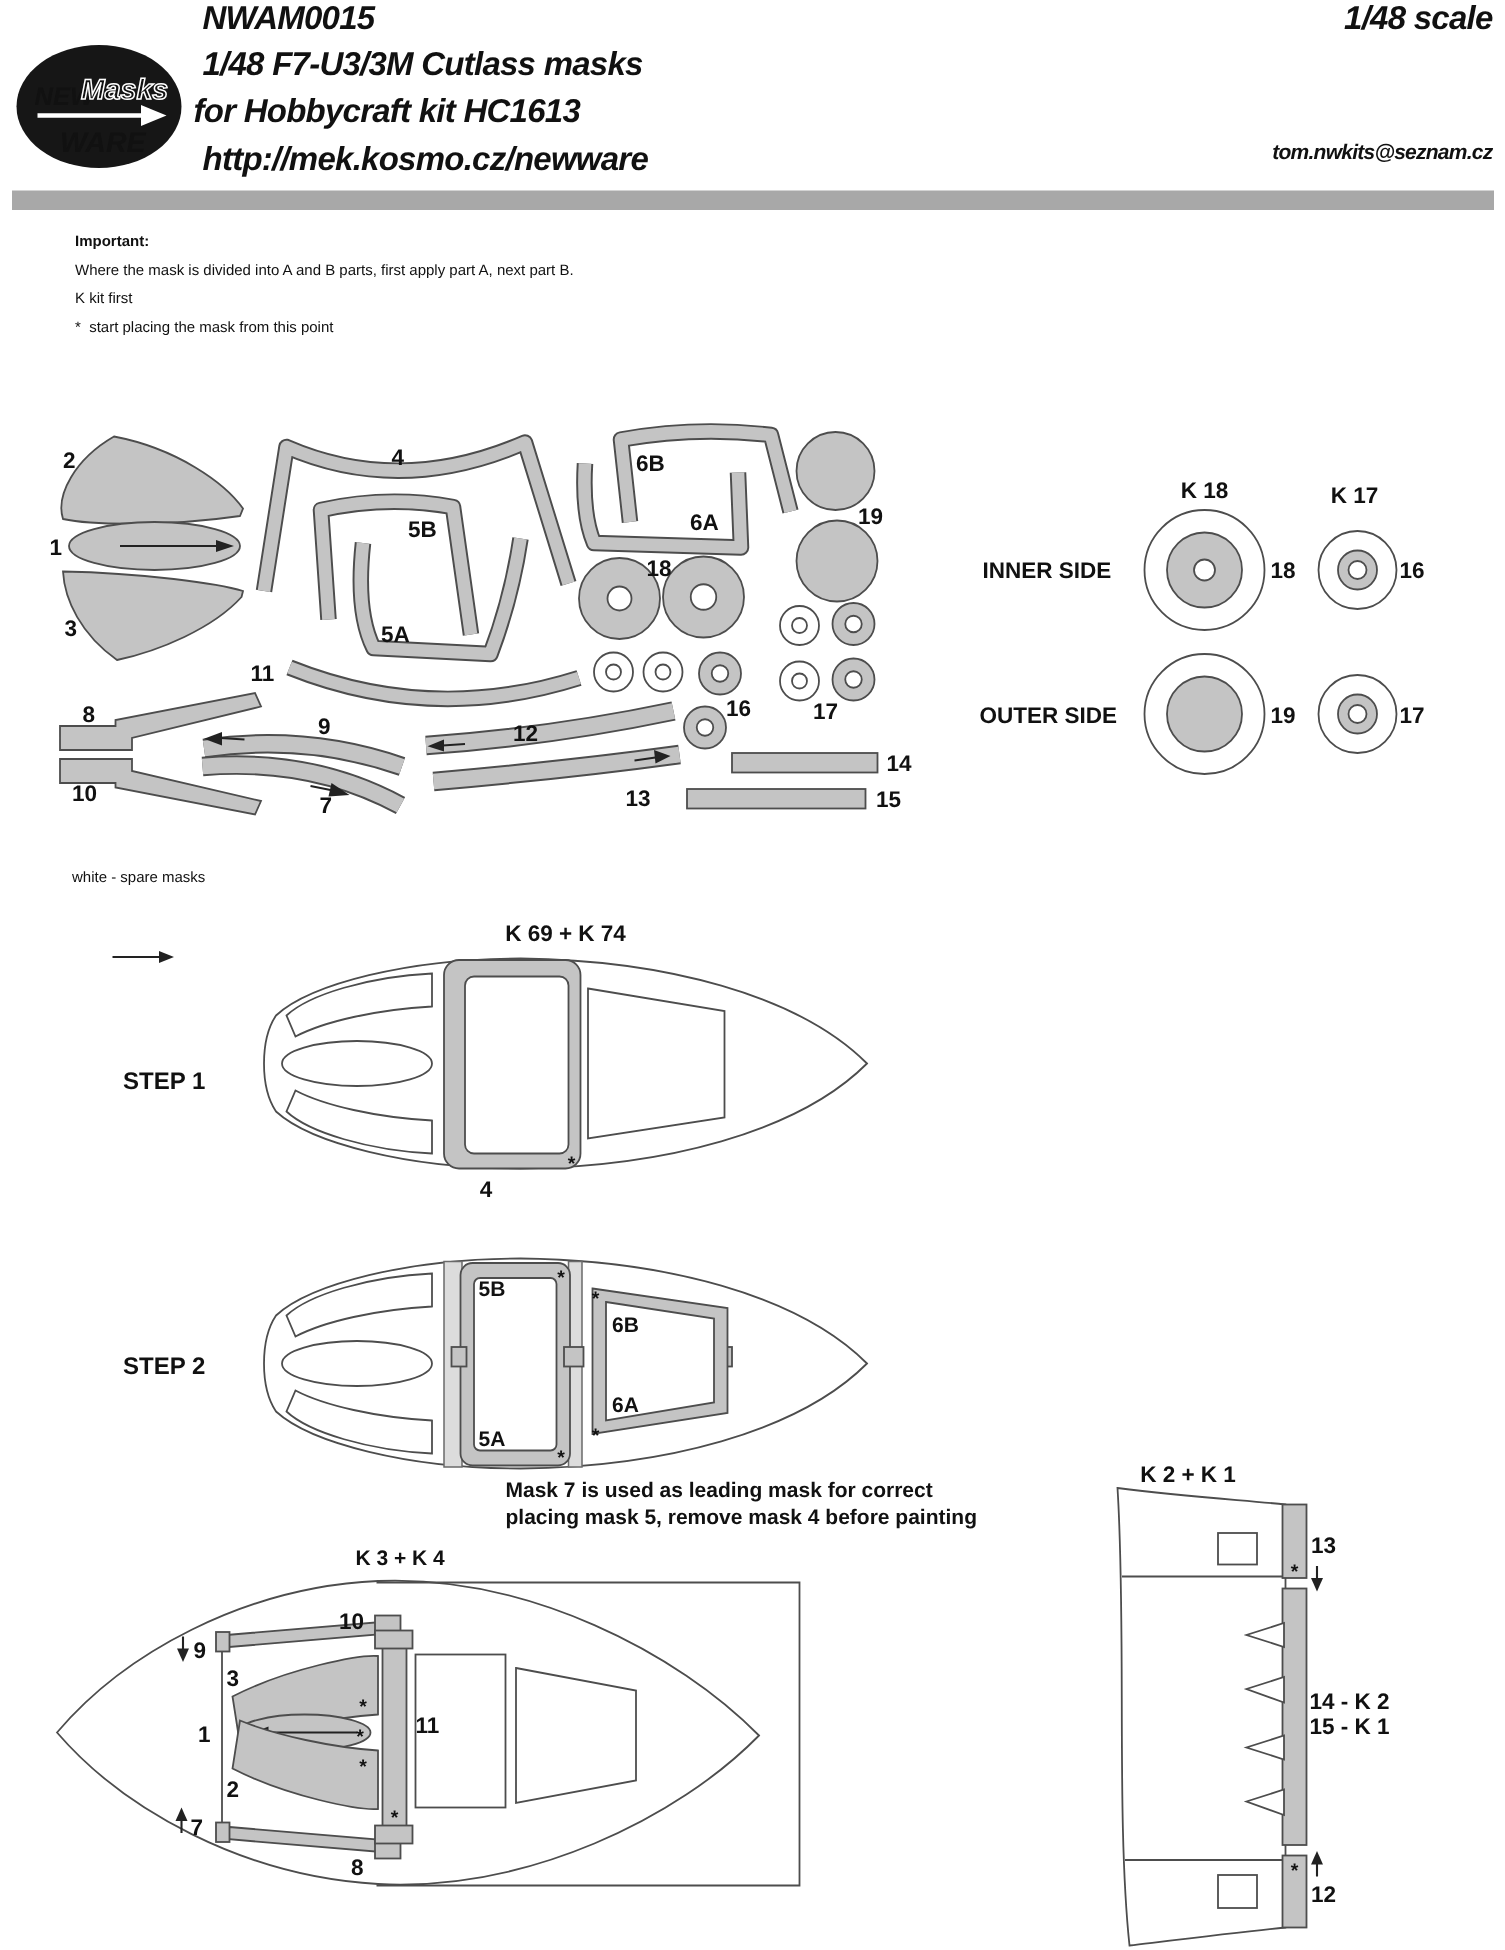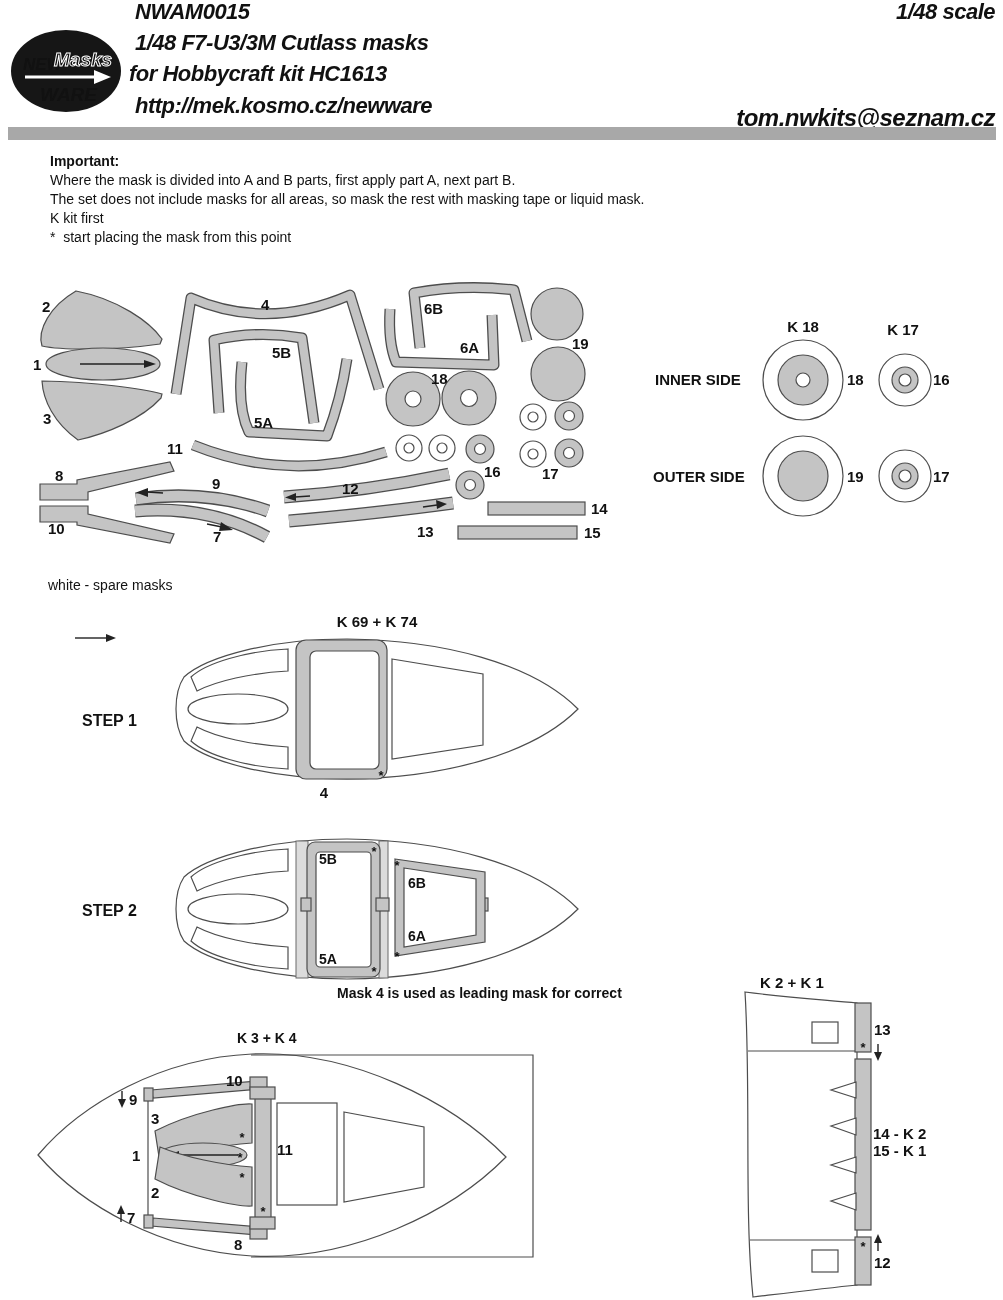--- a/index.html
+++ b/index.html
@@ -1,20 +1,20 @@
 <!DOCTYPE html>
 <html><head>
 <meta charset="utf-8">
 <style>
   html,body{margin:0;padding:0;background:#fff;}
   #page{position:relative;width:1003px;height:1300px;background:#fff;overflow:hidden;
         font-family:"Liberation Sans",sans-serif;color:#111;}
   .abs{position:absolute;}
   .hdr{font-weight:bold;font-size:22px;letter-spacing:-0.5px;white-space:nowrap;font-style:italic;}
-  .body-text{font-size:14px;line-height:19px;}
+  .body-text{font-size:10px;line-height:19px;}
   .pre{white-space:pre;}
   svg{display:block;}
   svg text{font-family:"Liberation Sans",sans-serif;fill:#111;}
   .lbl{font-weight:bold;font-size:15px;}
   .lbl14{font-weight:bold;font-size:14px;}
   .lbl13{font-weight:bold;font-size:13px;}
   .shape{fill:#c4c4c4;stroke:#4d4d4d;stroke-width:1.2;}
   .wshape{fill:#ffffff;stroke:#4d4d4d;stroke-width:1.2;}
   .oline{fill:none;stroke:#4d4d4d;stroke-width:1.2;}
   .so{fill:none;stroke:#4d4d4d;stroke-linejoin:round;}
@@ -38,28 +38,27 @@
     <line x1="15" y1="49" x2="86" y2="49" stroke="#fff" stroke-width="3"></line>
     <polygon points="84,42 101,49 84,56" fill="#fff"></polygon>
     <text x="30" y="73" font-size="19" font-weight="bold" font-style="italic" fill="#fff">WARE</text>
   </svg>
 
   <div class="abs hdr" style="left:135px;top:-1px;">NWAM0015</div>
   <div class="abs hdr" style="left:135px;top:30px;">1/48 F7-U3/3M Cutlass masks</div>
   <div class="abs hdr" style="left:129px;top:61px;">for Hobbycraft kit HC1613</div>
   <div class="abs hdr" style="left:135px;top:93px;">http://mek.kosmo.cz/newware</div>
   <div class="abs hdr" style="right:8px;top:-1px;">1/48 scale</div>
-  <div class="abs hdr" style="right:8px;top:104px;font-size:24px;">tom.nwkits@seznam.cz</div>
+  <div class="abs hdr" style="right:8px;top:93px;font-size:14px;">tom.nwkits@seznam.cz</div>
 
   <div class="abs" style="left:8px;top:127px;width:988px;height:13px;background:#a8a8a8;"></div>
 
   <div class="abs body-text" style="left:50px;top:152px;">
     <div style="font-weight:bold;">Important:</div>
     <div>Where the mask is divided into A and B parts, first apply part A, next part B.</div>
-    <div>The set does not include masks for all areas, so mask the rest with masking tape or liquid mask.</div>
     <div>K kit first</div>
     <div class="pre">*  start placing the mask from this point</div>
   </div>
 
   <svg class="abs" style="left:30px;top:270px;" width="625" height="295" viewBox="30 270 625 295">
 
     <g>
       <path class="shape" d="M 76,291 C 118,299 150,322 162,339 L 160,344 C 112,351 60,350 42,346 C 37,330 50,306 76,291 Z"></path>
     </g>
     <g>
@@ -274,21 +273,22 @@
     <text class="lbl14" x="319" y="964">5A</text>
     <text class="lbl14" x="408" y="888">6B</text>
     <text class="lbl14" x="408" y="941">6A</text>
     <text class="lbl13" x="374" y="856" text-anchor="middle">*</text>
     <text class="lbl13" x="374" y="976" text-anchor="middle">*</text>
     <text class="lbl13" x="397" y="870" text-anchor="middle">*</text>
     <text class="lbl13" x="397" y="961" text-anchor="middle">*</text>
   </svg>
 
   <div class="abs note" style="left:337px;top:984px;">
-    <div>Mask 4 is used as leading mask for correct</div>
+    <div>Mask 7 is used as leading mask for correct</div>
+    <div>placing mask 5, remove mask 4 before painting</div>
   </div>
 
   <div class="abs" style="left:237px;top:1030px;font-weight:bold;font-size:14px;">K 3 + K 4</div>
 
   <svg class="abs" style="left:30px;top:1048px;" width="515" height="252" viewBox="30 1048 515 252">
     <path class="wshape" d="M 38,1155 C 82,1103 162,1058 252,1054 C 352,1050 452,1102 506,1157 C 452,1212 352,1261 252,1256 C 162,1251 82,1206 38,1155 Z"></path>
     <path class="oline" d="M 251,1055 L 533,1055 L 533,1257 L 251,1257"></path>
     <line class="oline" x1="148" y1="1088" x2="148" y2="1226"></line>
 
     <g>

